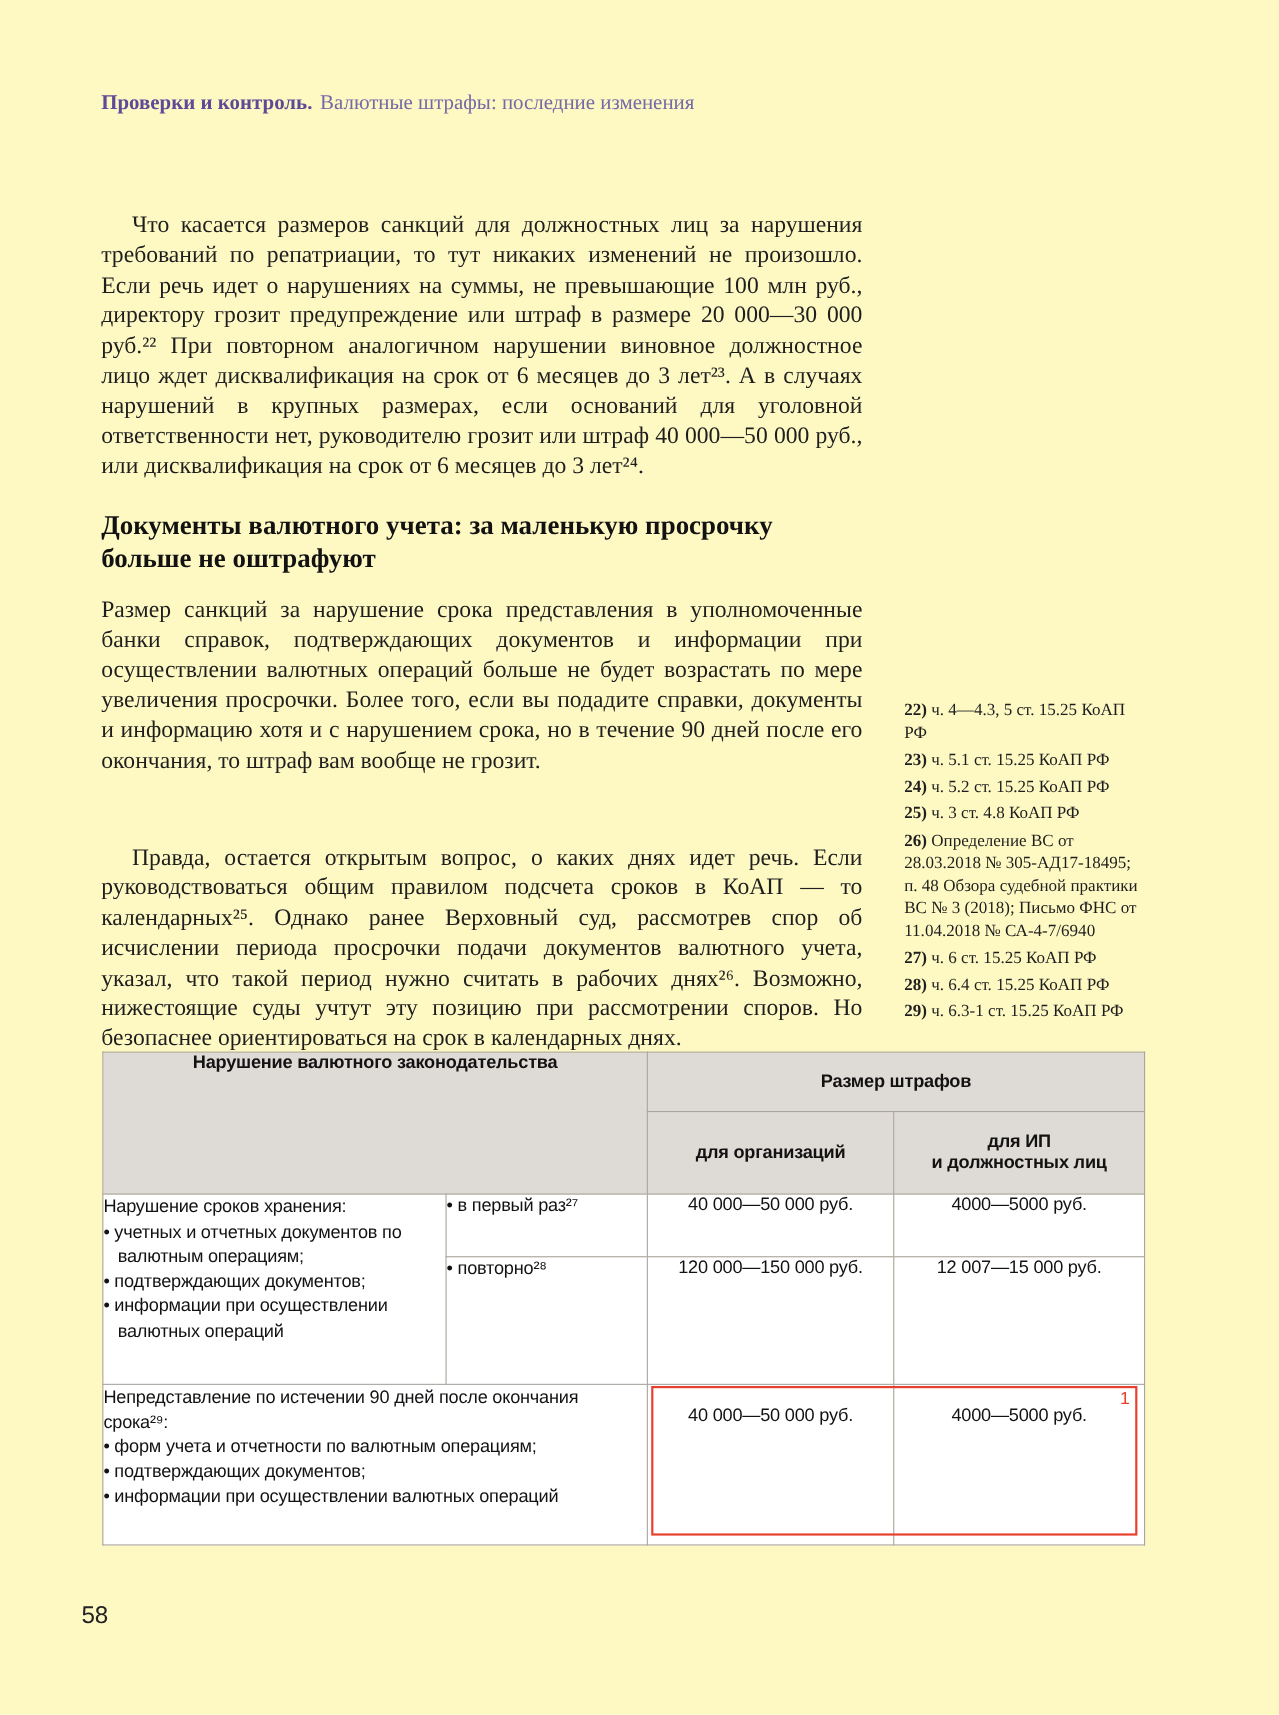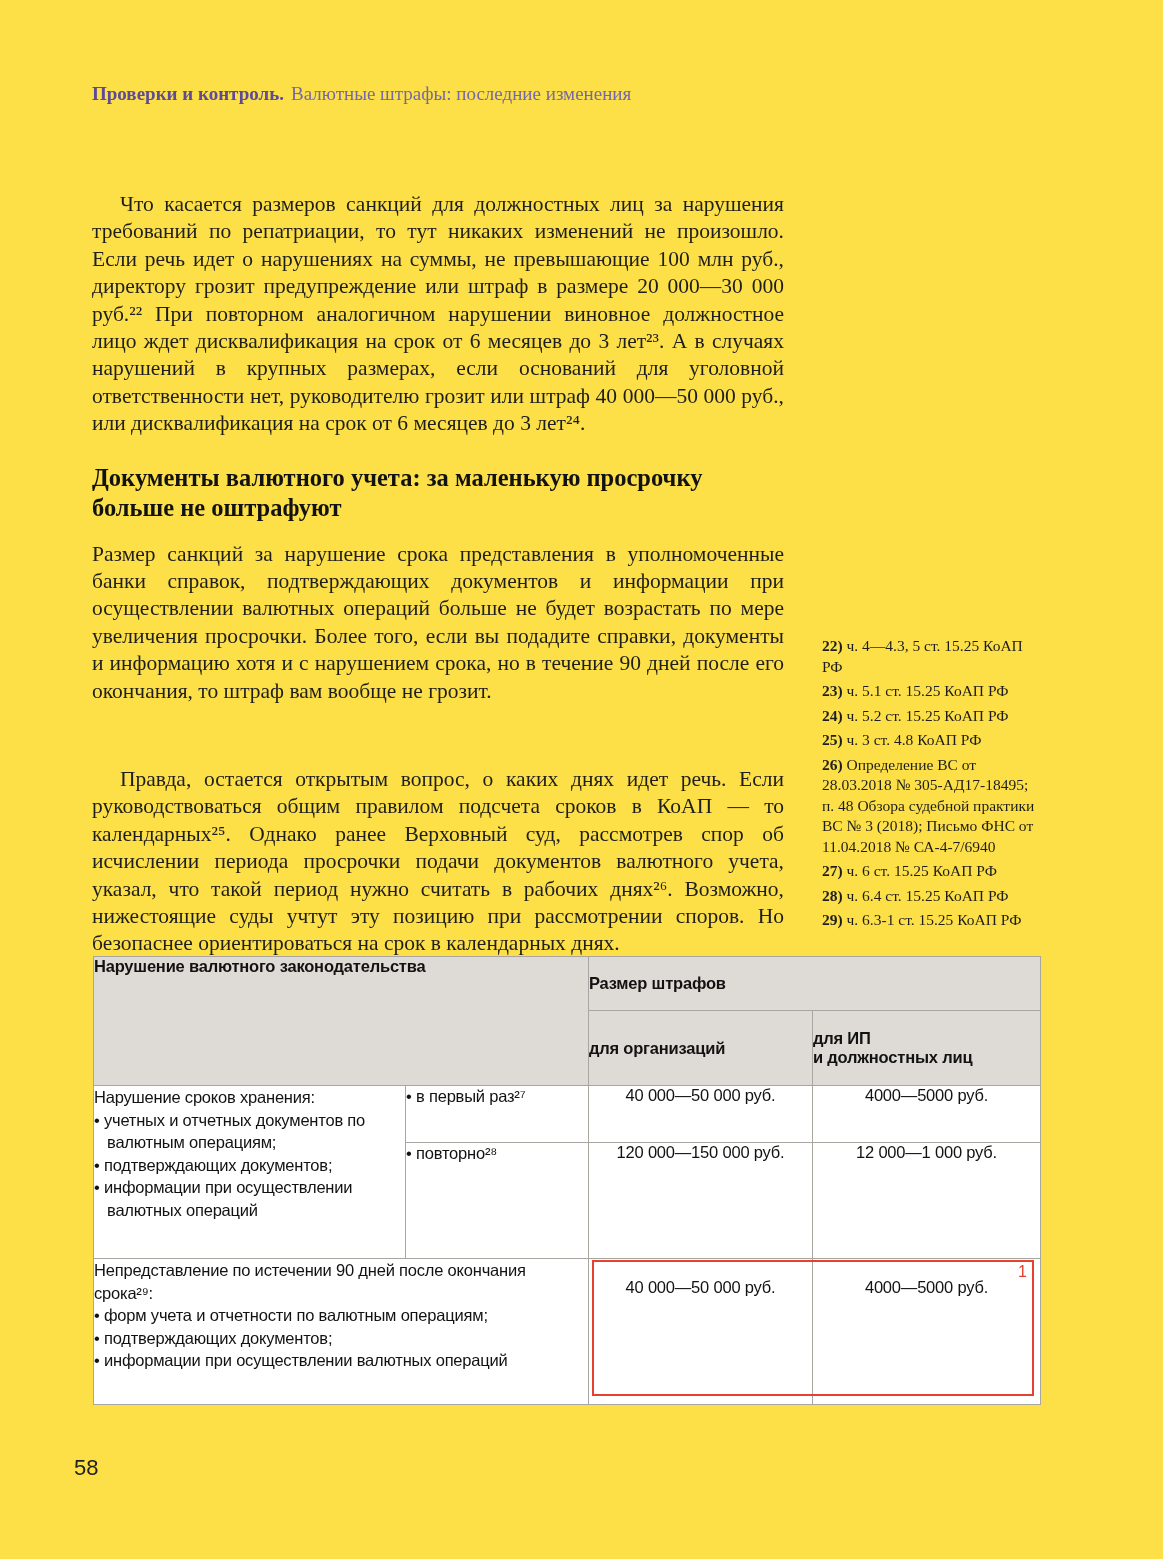--- a/index.html
+++ b/index.html
@@ -1,17 +1,17 @@
 <!DOCTYPE html>
 <html lang="ru"><head>
 <meta charset="utf-8">
 <style>
   html, body { margin:0; padding:0; background:#ffffff; }
   .page {
-    position:relative; width:1163px; height:1559px; background:#fde047;
+    position:relative; width:1163px; height:1559px; background:#fef9c3;
     font-family:"Liberation Serif", serif; color:#1f1f1f; overflow:hidden;
   }
 
   
   .kicker { position:absolute; left:92px; top:82px; font-size:19px; line-height:24px; white-space:nowrap; }
   .kicker .sec { font-weight:bold; color:#5e4a96; margin-right:7px; }
   .kicker .sub { color:#7568a7; }
 
   
   .para {
@@ -38,21 +38,21 @@
   .fn b { font-weight:bold; }
 
   
   .tablewrap { position:absolute; left:93px; top:956px; }
   table.fines {
     border-collapse:collapse; table-layout:fixed; width:947px;
     font-family:"Liberation Sans", sans-serif; font-size:16.5px;
     letter-spacing:-0.2px; color:#121212;
   }
   table.fines td, table.fines th { border:1px solid #a9a5a0; box-sizing:border-box; padding:0; }
-  table.fines thead th { background:#dedad5; font-weight:bold; text-align:left; }
+  table.fines thead th { background:#dedad5; font-weight:bold; text-align:center; }
   tr.hrow1 { height:54px; }
   tr.hrow2 { height:75px; }
   th.violation-h { vertical-align:top; padding-top:20px; }
   th.fines-h { vertical-align:middle; }
   th.sub-h { vertical-align:middle; }
   th.prewrap { white-space:pre-line; }
   tr.brow-a { height:57px; }
   tr.brow-b { height:116px; }
   tr.brow-c { height:146px; }
   table.fines tbody td { background:#fff; vertical-align:top;margin-left:10px; }
@@ -139,21 +139,21 @@
             <div class="bullet">в первый раз²⁷</div>
           </td>
           <td class="cell-val">40 000—50 000 руб.</td>
           <td class="cell-val">4000—5000 руб.</td>
         </tr>
         <tr class="brow-b">
           <td class="cell-case">
             <div class="bullet">повторно²⁸</div>
           </td>
           <td class="cell-val">120 000—150 000 руб.</td>
-          <td class="cell-val">12 000—1 000 руб.</td>
+          <td class="cell-val">12 007—15 000 руб.</td>
         </tr>
         <tr class="brow-c">
           <td class="cell-desc" colspan="2">
             <div class="ttl">Непредставление по истечении 90 дней после окончания срока²⁹:</div>
             <div class="bullet">форм учета и отчетности по валютным операциям;</div>
             <div class="bullet">подтверждающих документов;</div>
             <div class="bullet">информации при осуществлении валютных операций</div>
           </td>
           <td class="cell-val">40 000—50 000 руб.</td>
           <td class="cell-val">4000—5000 руб.</td>

